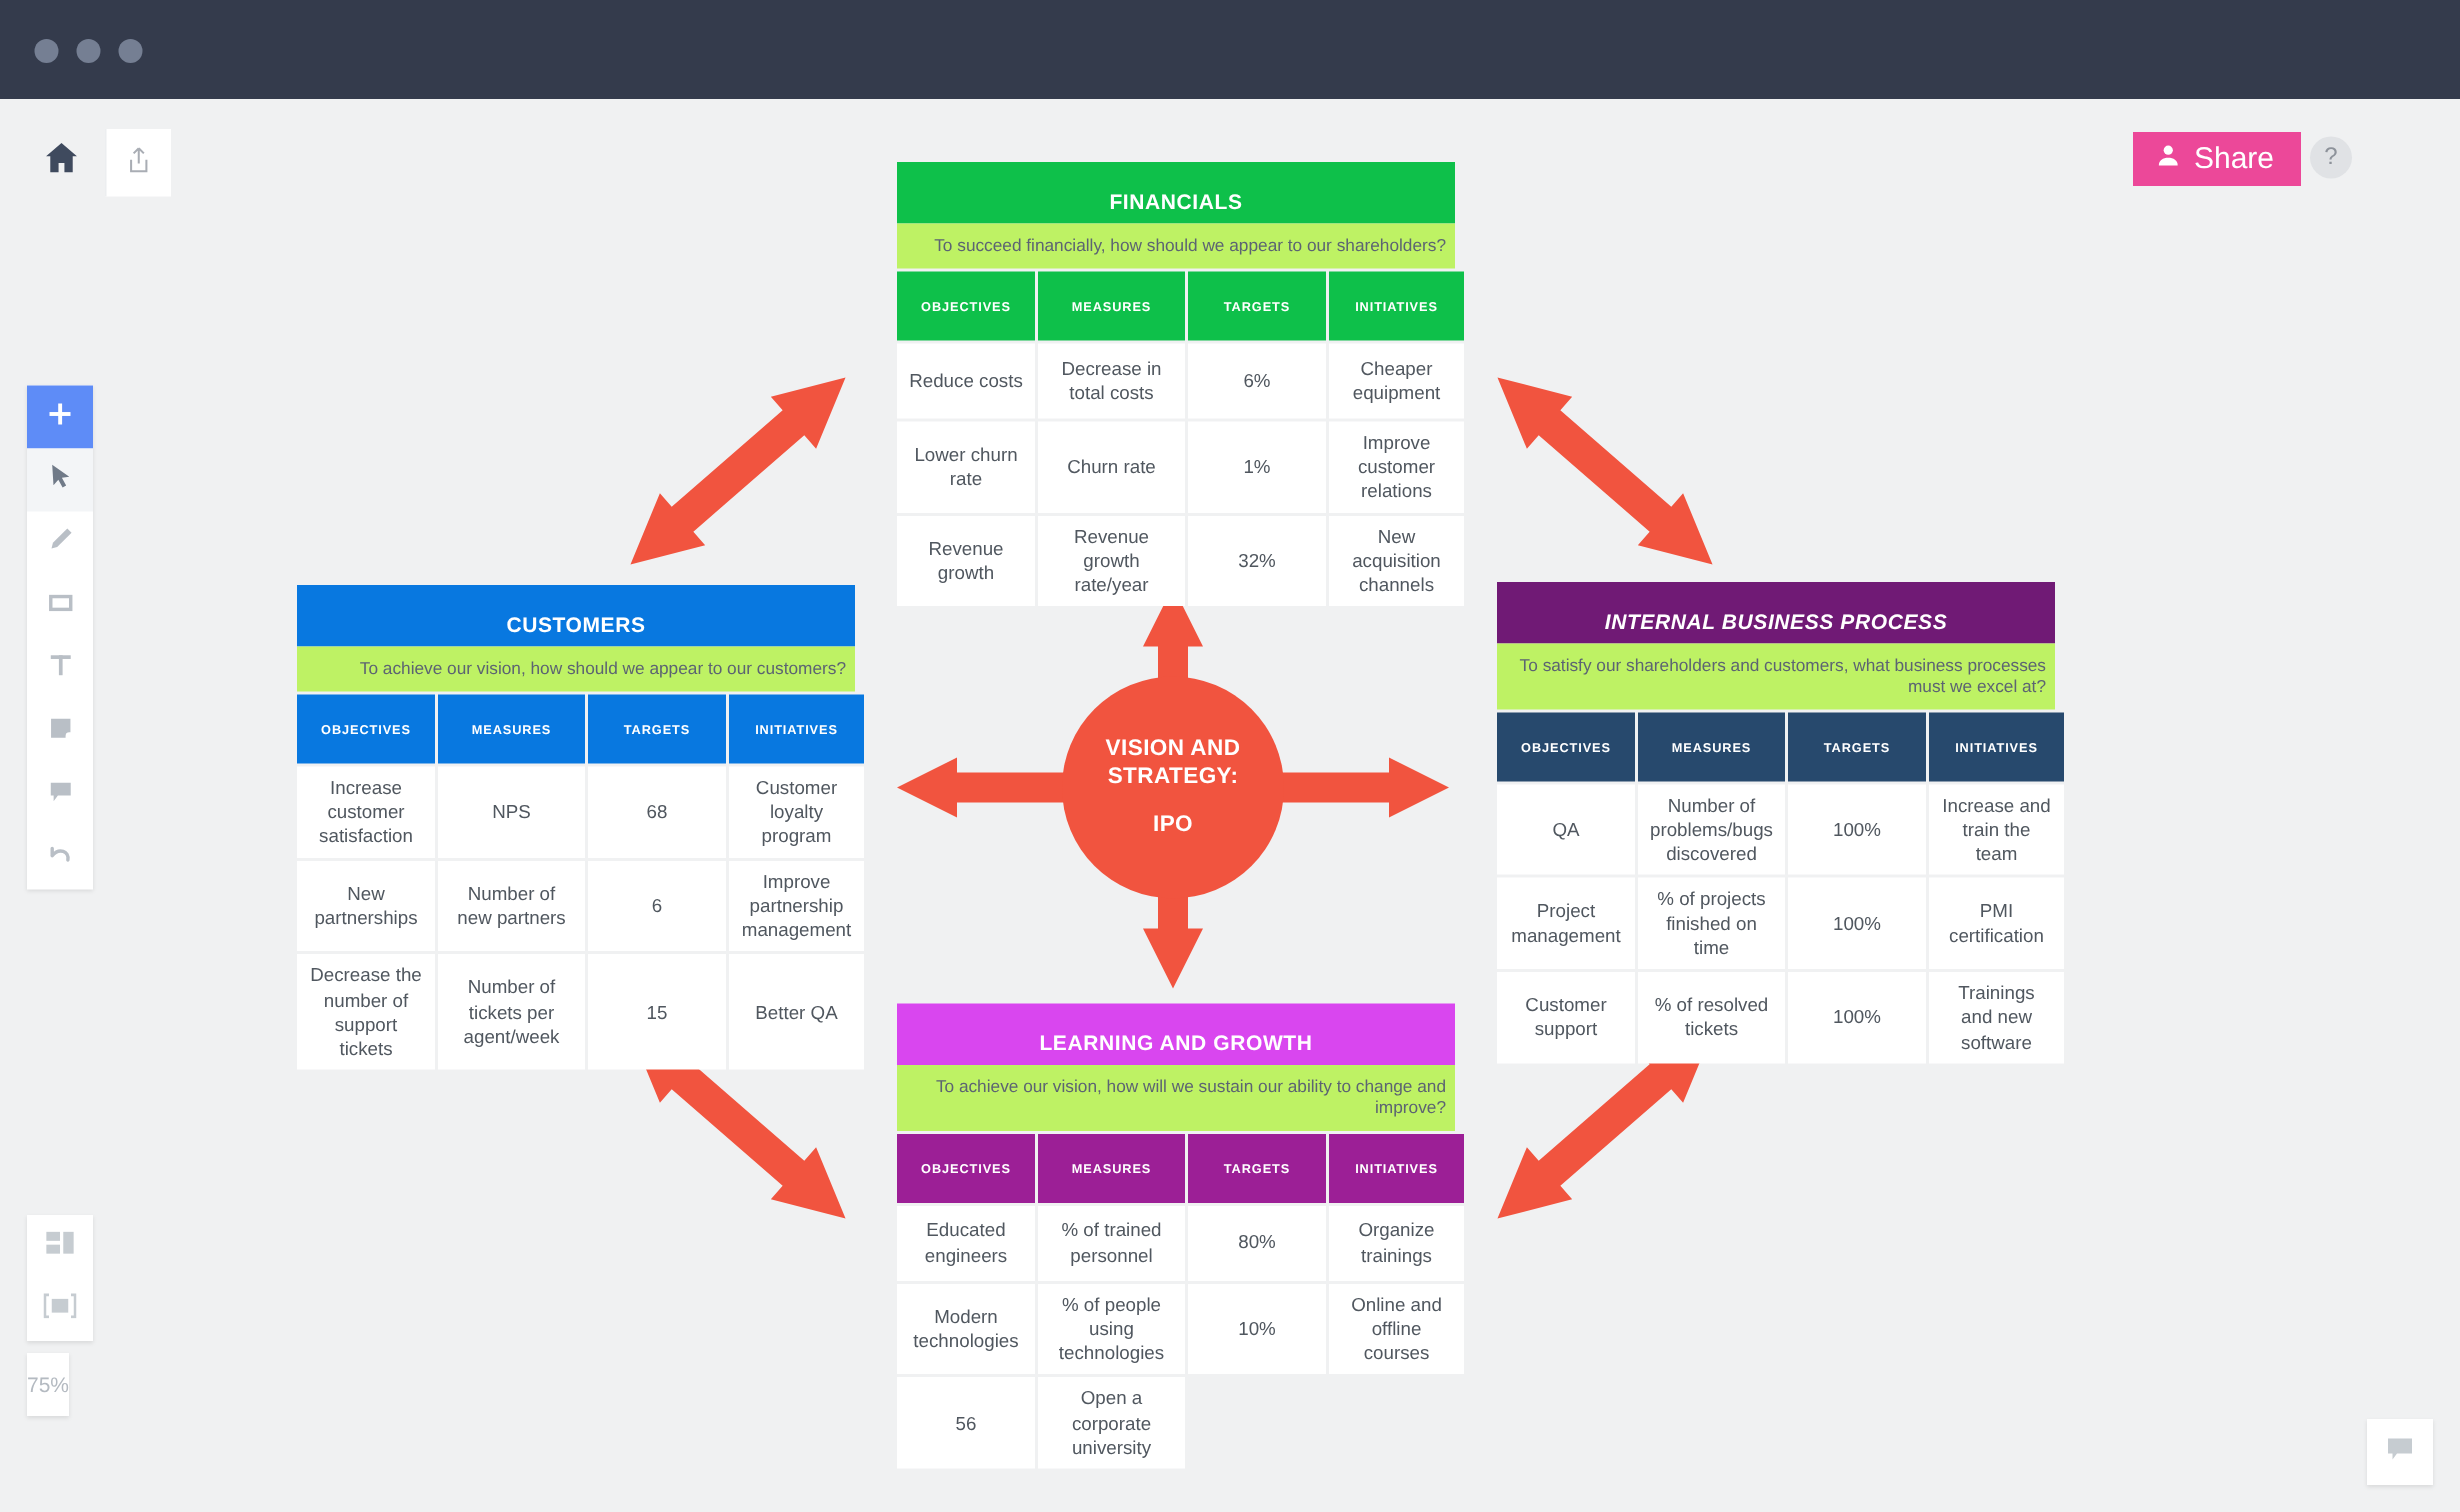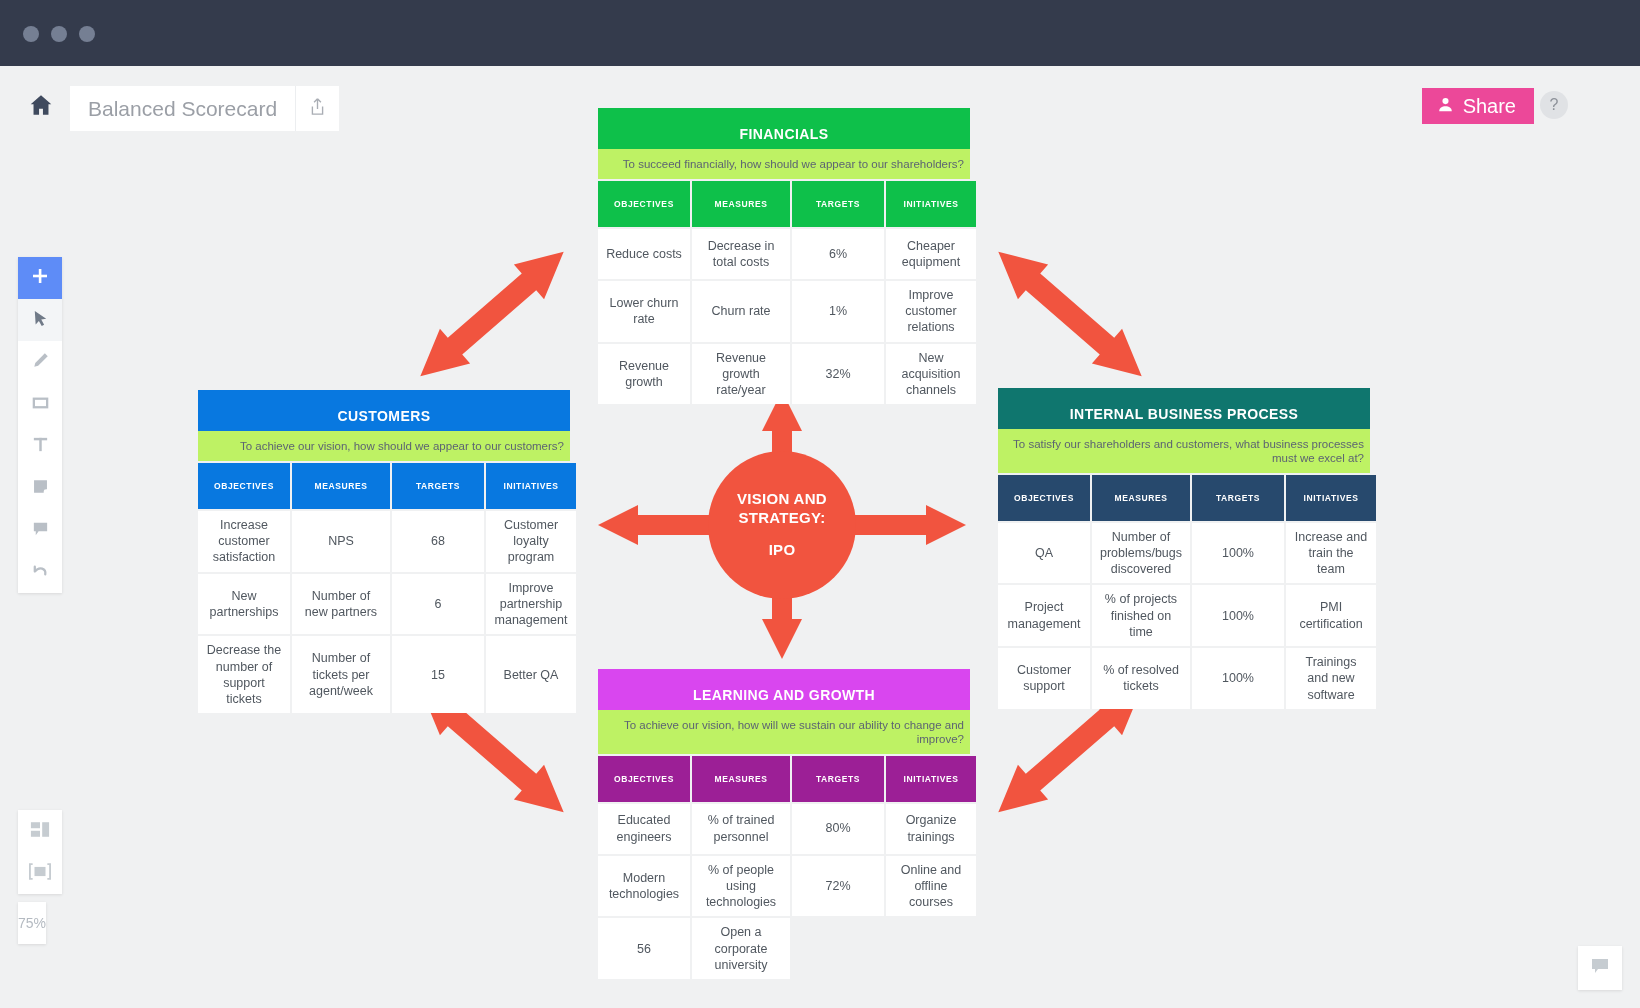--- a/index.html
+++ b/index.html
@@ -153,23 +153,20 @@
 
   <div class="header">
     <div class="home-icon">
       <svg width="26" height="26" viewBox="0 0 24 24" fill="currentColor">
         <path d="M12 3L2.5 11.2h2.6V21h5.1v-5.6h3.6V21h5.1v-9.8h2.6z"></path>
       </svg>
     </div>
   </div>
 
   <div class="title-wrap">
-    <div class="title-box">
-      <span class="title-text">Balanced Scorecard</span>
-    </div>
     <div class="share-btn-box">
       <span class="share-glyph">
         <svg width="17" height="19" viewBox="0 0 20 22" fill="none" stroke="currentColor" stroke-width="1.6">
           <path d="M10 14V2M10 2L6 6M10 2l4 4"></path>
           <path d="M4 11v9h12v-9"></path>
         </svg>
       </span>
     </div>
   </div>
 
@@ -350,21 +347,21 @@
         <div class="cell">6</div>
         <div class="cell">Improve partnership management</div>
         <div class="cell">Decrease the number of support tickets</div>
         <div class="cell">Number of tickets per agent/week</div>
         <div class="cell">15</div>
         <div class="cell">Better QA</div>
       </div>
     </div>
 
     <div class="card" id="card-internal" style="left:998px; top:242px; width:372px;">
-      <div class="card-title" style="background: #0f766e;">INTERNAL BUSINESS PROCESS</div>
+      <div class="card-title" style="background: #701a75; font-style: italic;">INTERNAL BUSINESS PROCESS</div>
       <div class="card-question">To satisfy our shareholders and customers, what business processes must we excel at?</div>
       <div class="grid cols" style="grid-template-columns: 92px 98px 92px 90px;">
         <div class="hcell" style="background: rgb(39, 73, 109);">OBJECTIVES</div>
         <div class="hcell" style="background: rgb(39, 73, 109);">MEASURES</div>
         <div class="hcell" style="background: rgb(39, 73, 109);">TARGETS</div>
         <div class="hcell" style="background: rgb(39, 73, 109);">INITIATIVES</div>
         <div class="cell">QA</div>
         <div class="cell">Number of problems/bugs discovered</div>
         <div class="cell">100%</div>
         <div class="cell">Increase and train the team</div>
@@ -386,21 +383,21 @@
         <div class="hcell" style="background: rgb(156, 31, 150);">OBJECTIVES</div>
         <div class="hcell" style="background: rgb(156, 31, 150);">MEASURES</div>
         <div class="hcell" style="background: rgb(156, 31, 150);">TARGETS</div>
         <div class="hcell" style="background: rgb(156, 31, 150);">INITIATIVES</div>
         <div class="cell">Educated engineers</div>
         <div class="cell">% of trained personnel</div>
         <div class="cell">80%</div>
         <div class="cell">Organize trainings</div>
         <div class="cell">Modern technologies</div>
         <div class="cell">% of people using technologies</div>
-        <div class="cell">72%</div>
+        <div class="cell">10%</div>
         <div class="cell">Online and offline courses</div>
         <div class="cell">56</div>
         <div class="cell">Open a corporate university</div>
       </div>
     </div>
 
   </div>
 </div>
 
 </body></html>

